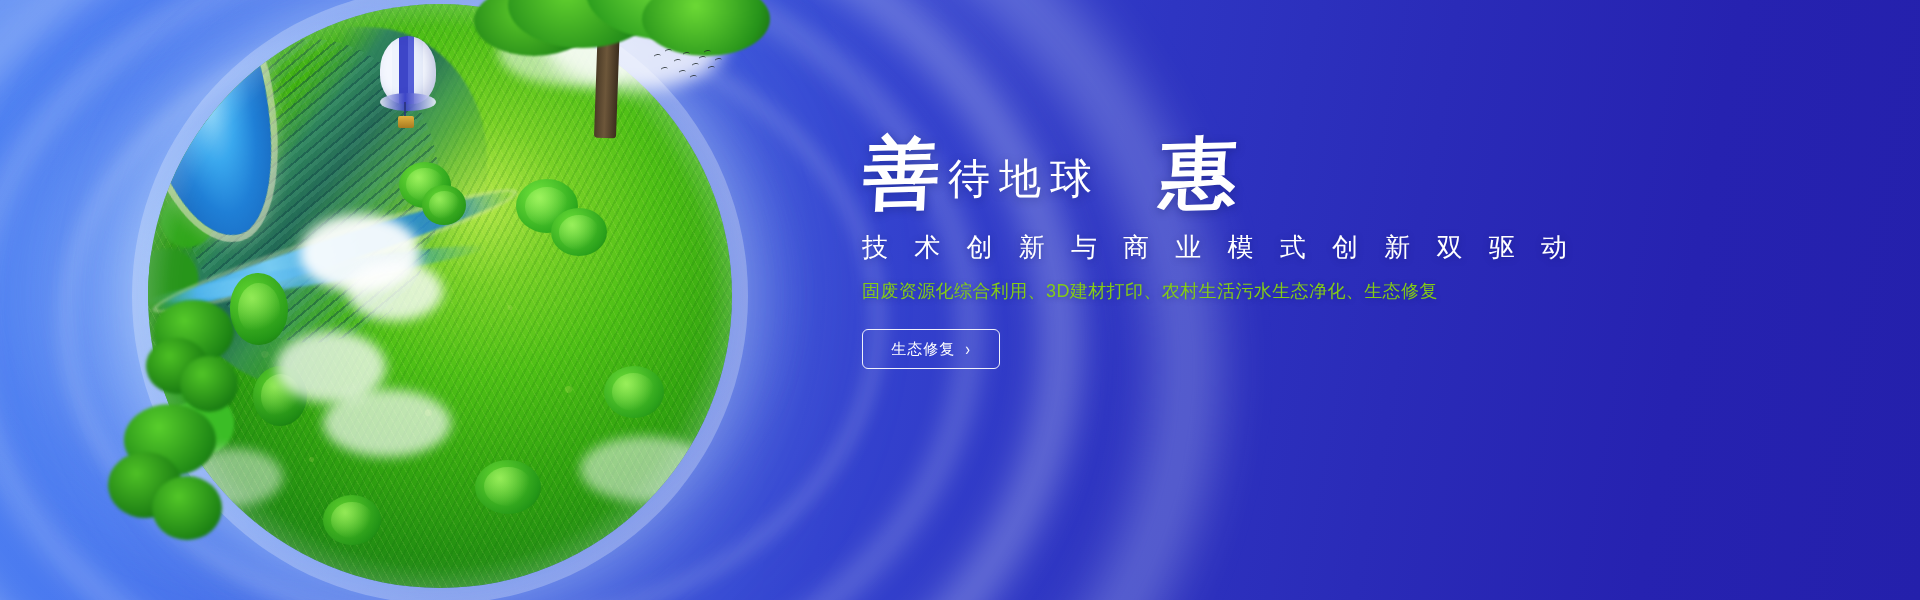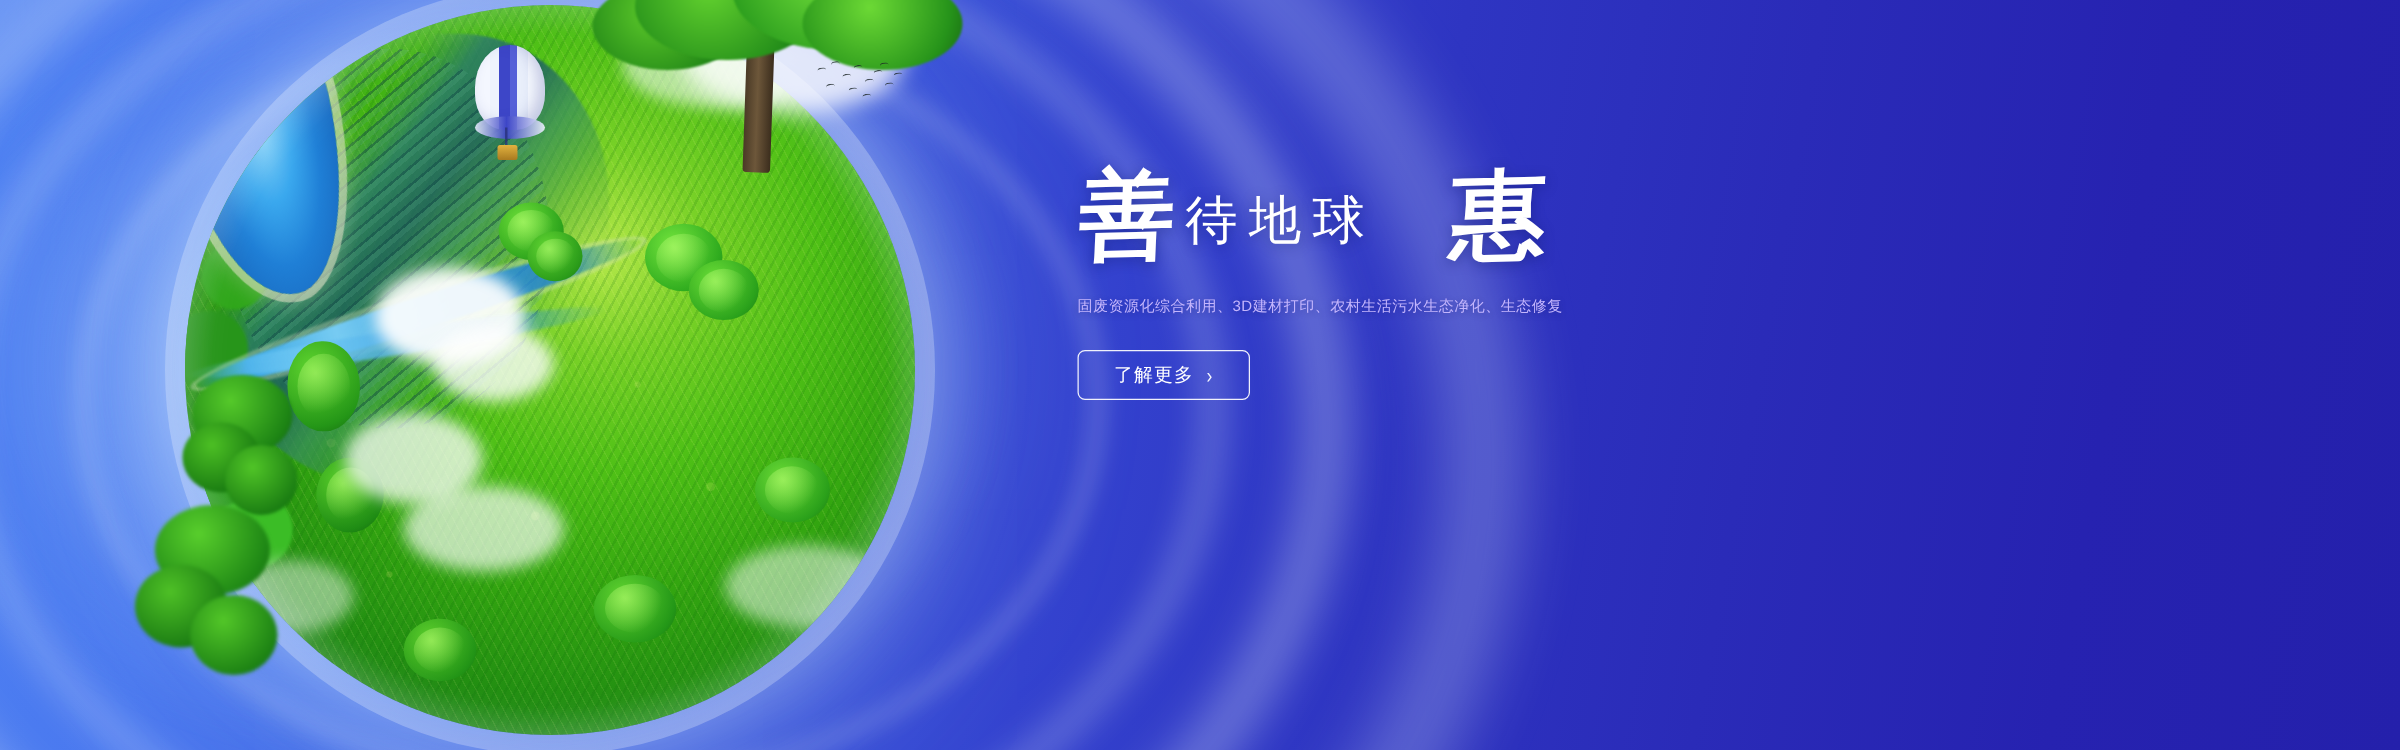--- a/index.html
+++ b/index.html
@@ -223,37 +223,37 @@
     text-shadow:0 2px 10px rgba(10,20,90,.38);
   }
   .h-big{
     font-family:"Liberation Serif","DejaVu Serif",serif;
     font-size:76px;font-weight:700;letter-spacing:0;
     position:relative;top:4px;
     transform:skewX(-4deg) rotate(-1.5deg);
     transform-origin:bottom left;
   }
   .h-small{
-    font-family:Liberation Mono, monospace;
+    font-family:Liberation Serif, serif;
     font-size:42px;font-weight:400;letter-spacing:9px;
     margin-left:10px;position:relative;top:-8px;
   }
   .h-gap{display:inline-block;width:58px;}
 
   .subtitle{
     margin-top:22px;
     color:#ffffff;
     font-size:26px;font-weight:400;letter-spacing:9.5px;
     text-shadow:0 1px 7px rgba(10,20,90,.34);
     white-space:nowrap;
   }
   .desc{
-    margin-top:29px;
-    color:#c4b5fd;
-    font-size:12px;font-weight:400;letter-spacing:.4px;
+    margin-top:14px;
+    color:#84cc16;
+    font-size:18px;font-weight:400;letter-spacing:.4px;
     text-shadow:0 1px 6px rgba(10,20,90,.32);
     white-space:nowrap;
   }
   .btn{
     margin-top:26px;
     display:inline-flex;align-items:center;justify-content:center;gap:10px;
     width:138px;height:40px;box-sizing:border-box;
     border:1px solid rgba(255,255,255,.92);
     border-radius:6px;background:transparent;
     color:#ffffff;font-size:15px;letter-spacing:1px;
@@ -350,22 +350,23 @@
 
   <div class="copy">
 
     <div class="headline">
       <span class="h-big">善</span>
       <span class="h-small">待地球</span>
       <span class="h-gap"></span>
       <span class="h-big">惠</span>
     </div>
 
+    <div class="subtitle">技 术 创 新 与 商 业 模 式 创 新 双 驱 动</div>
 
     <div class="desc">固废资源化综合利用、3D建材打印、农村生活污水生态净化、生态修复</div>
 
     <button class="btn">
-      <span>了解更多</span>
+      <span>生态修复</span>
       <span class="chev">›</span>
     </button>
 
   </div>
 </div>
 
 </body></html>

